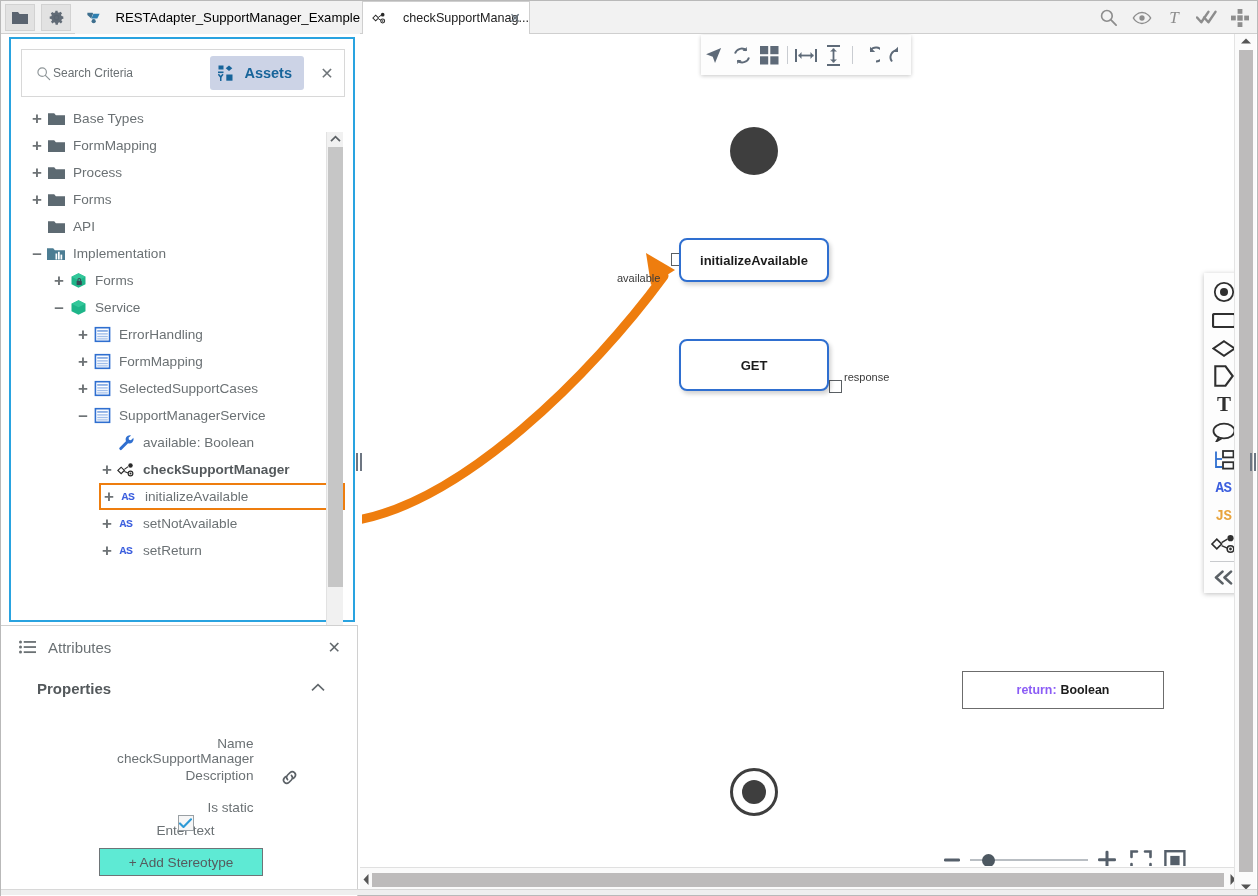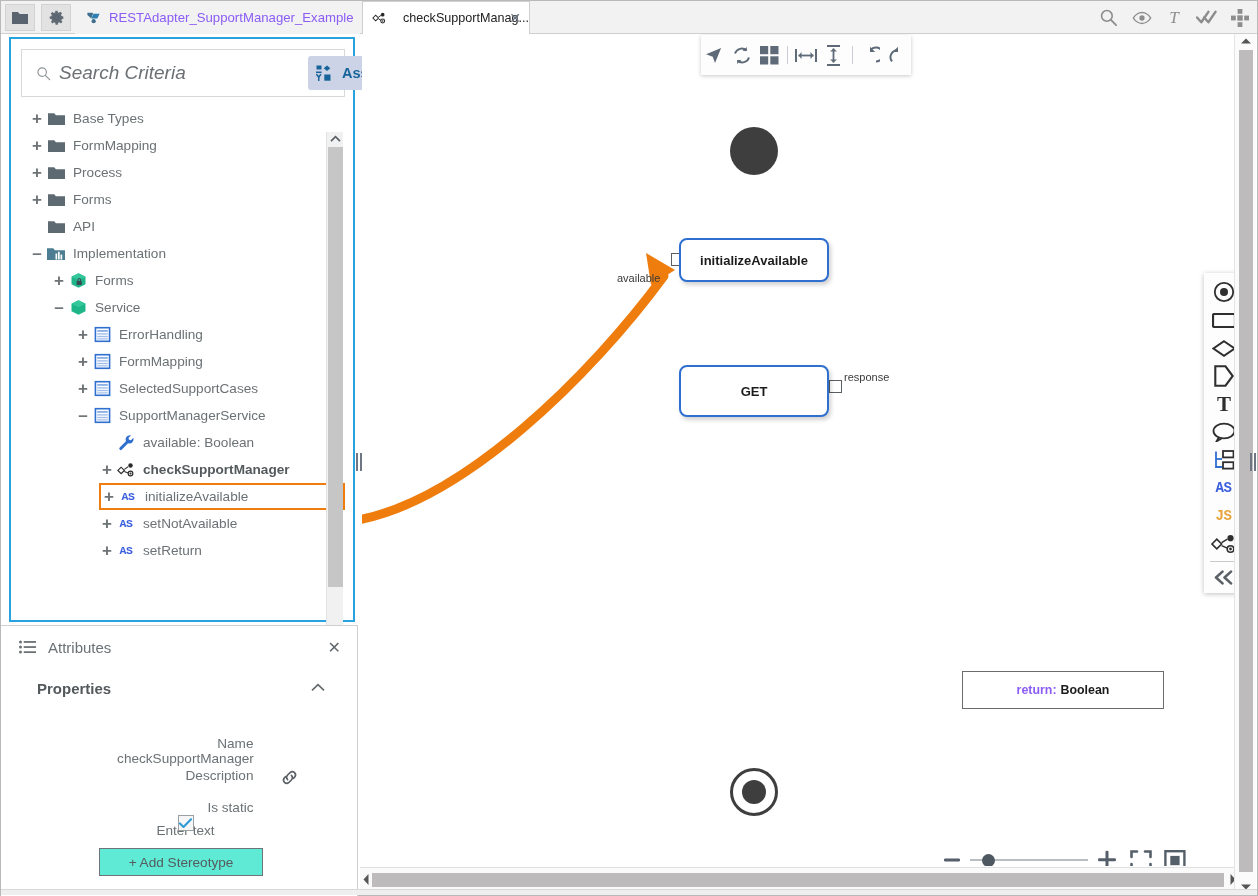--- a/index.html
+++ b/index.html
@@ -28,21 +28,21 @@
     background: #e2e2e2; border: 1px solid #d2d2d2;
     display: flex; align-items: center; justify-content: center;
     color: #5a6470;
   }
   .tb-btn.b1 { left: 4px; }
   .tb-btn.b2 { left: 40px; }
   .proj-tab {
     position: absolute; left: 74px; top: 0; height: 33px; width: 285px;
     background: #f2f2f2;
     display: flex; align-items: center; padding-left: 11px;
-    color: #8b5cf6; font-size: 13.2px;
+    color: #000000; font-size: 13.2px; justify-content: space-between;
   }
   .proj-tab .tabicon { margin-right: 8px; display:flex; }
   .doc-tab {
     position: absolute; left: 361px; top: 0; height: 33px; width: 168px;
     background: #ffffff;
     border-top: 1px solid #cfcfcf;
     border-left: 1px solid #cfcfcf;
     border-right: 1px solid #cfcfcf;
     display: flex; align-items: center; padding-left: 9px;
     color: #222; font-size: 12.6px; font-weight: normal; justify-content: space-between;
@@ -61,24 +61,23 @@
     background: #ffffff;
     border: 2px solid #29a3e0;
   }
   .searchbar {
     position: absolute; left: 10px; top: 10px; width: 324px; height: 48px;
     border: 1px solid #d8d8d8; background: #fff;
     display: flex; align-items: center;
   }
   .searchbar .sicon { margin-left: 14px; color: #8f9699; display:flex; }
   .search-input {
-    flex: 1; border: none; outline: none; margin-left: 6px;
-    font-family: "Liberation Sans", sans-serif; font-size: 19px; color: #5e6467;
+    flex: 1; border: none; outline: none; margin-left: 0;
+    font-family: "Liberation Sans", sans-serif; font-size: 12px; color: #5e6467;
     background: transparent;
-    font-style: italic;
   }
   .search-input::placeholder { color: #6a7073; }
   .assets-btn {
     height: 34px; margin-right: 6px; padding: 0 12px 0 8px;
     background: #ccd3e6; border-radius: 3px;
     display: flex; align-items: center; gap: 8px;
     color: #17649a; font-weight: bold; font-size: 14.5px;
   }
   .search-close { width: 34px; display:flex; align-items:center; justify-content:center; color: #70767a; font-size: 16px; }
 
@@ -171,21 +170,21 @@
   .node-end-inner { position: absolute; left: 9px; top: 9px; width: 24px; height: 24px;
     border-radius: 50%; background: #3e3e3e; }
 
   .box {
     position: absolute; border: 2px solid #2f6fd0; border-radius: 8px; background: #fff;
     display: flex; align-items: center; justify-content: center;
     font-size: 13px; font-weight: bold; color: #1c1c1c;
     box-shadow: 2px 3px 4px rgba(0,0,0,0.18);
   }
   .box-init { left: 317px; top: 204px; width: 150px; height: 44px; }
-  .box-get  { left: 317px; top: 305px; width: 150px; height: 52px; margin-top: 26px; }
+  .box-get  { left: 317px; top: 305px; width: 150px; height: 52px; }
   .port {
     position: absolute; width: 13px; height: 13px; background: #fff; border: 1.6px solid #5a5f63;
   }
   .port-available { left: 309px; top: 219px; }
   .port-response  { left: 467px; top: 346px; }
   .plabel { position: absolute; font-size: 11px; color: #3a3a3a; }
   .plabel-available { left: 255px; top: 238px; }
   .plabel-response  { left: 482px; top: 337px; }
 
   .return-box {

